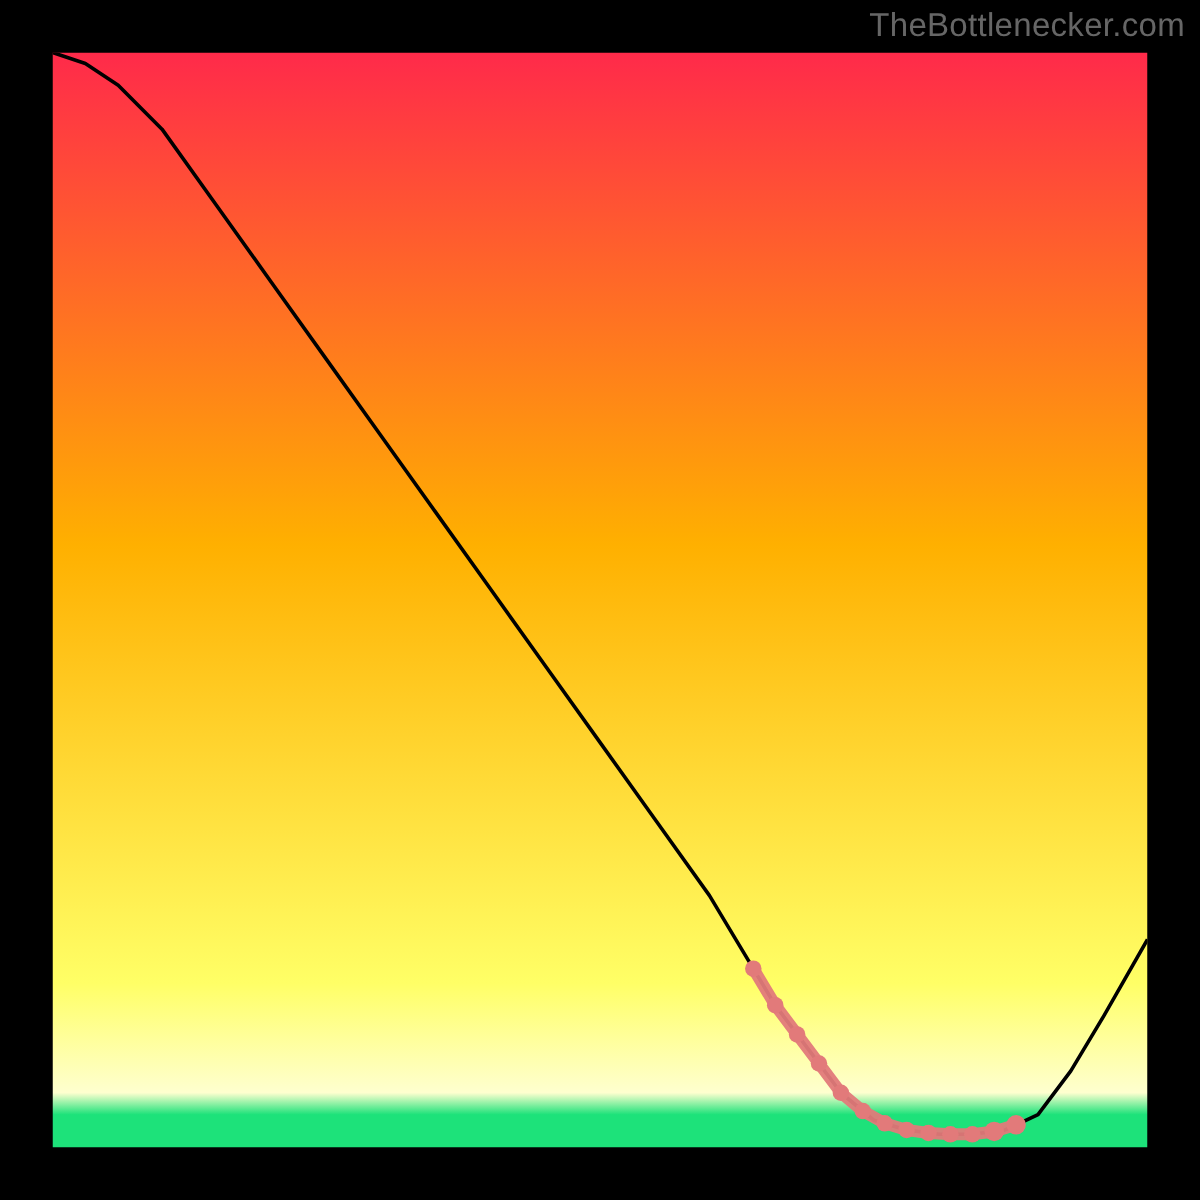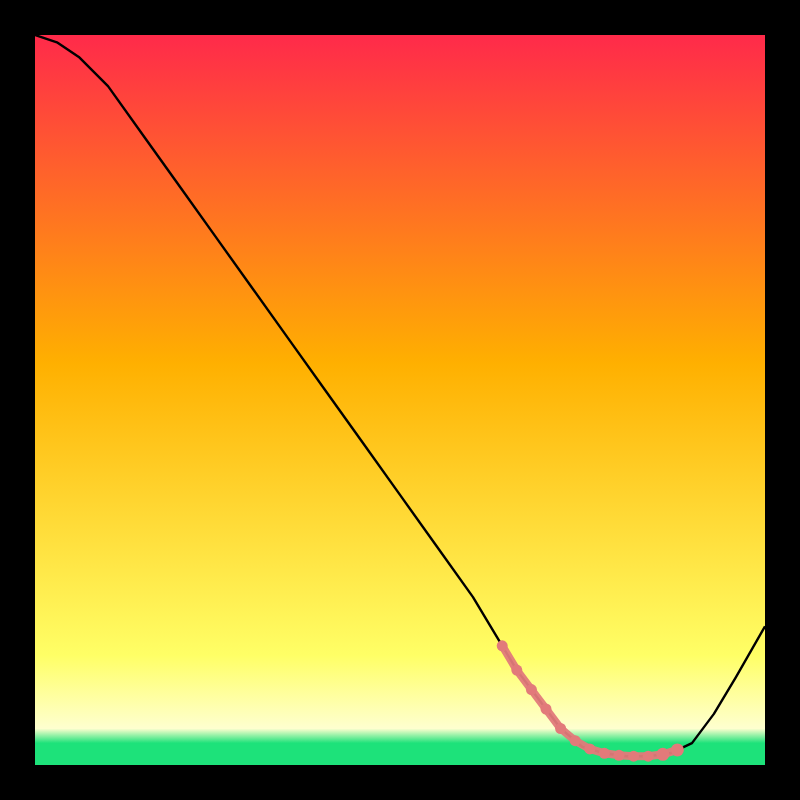--- a/index.html
+++ b/index.html
@@ -32,20 +32,21 @@
     top: 35px;
     width: 730px;
     height: 730px;
   }
   svg { display: block; }
 </style>
 </head>
 <body>
 
 <div class="outer">
+  <div class="watermark">TheBottlenecker.com</div>
   <div class="plot">
     <svg id="svg" width="730" height="730" viewBox="0 0 730 730">
         <defs>
           <linearGradient id="bg" x1="0" y1="0" x2="0" y2="1">
             <stop offset="0%" stop-color="#ff2a4a"></stop>
             <stop offset="45%" stop-color="#ffb000"></stop>
             <stop offset="85%" stop-color="#ffff66"></stop>
             <stop offset="95%" stop-color="#feffcf"></stop>
             <stop offset="97%" stop-color="#1de27a"></stop>
             <stop offset="100%" stop-color="#1de27a"></stop>

